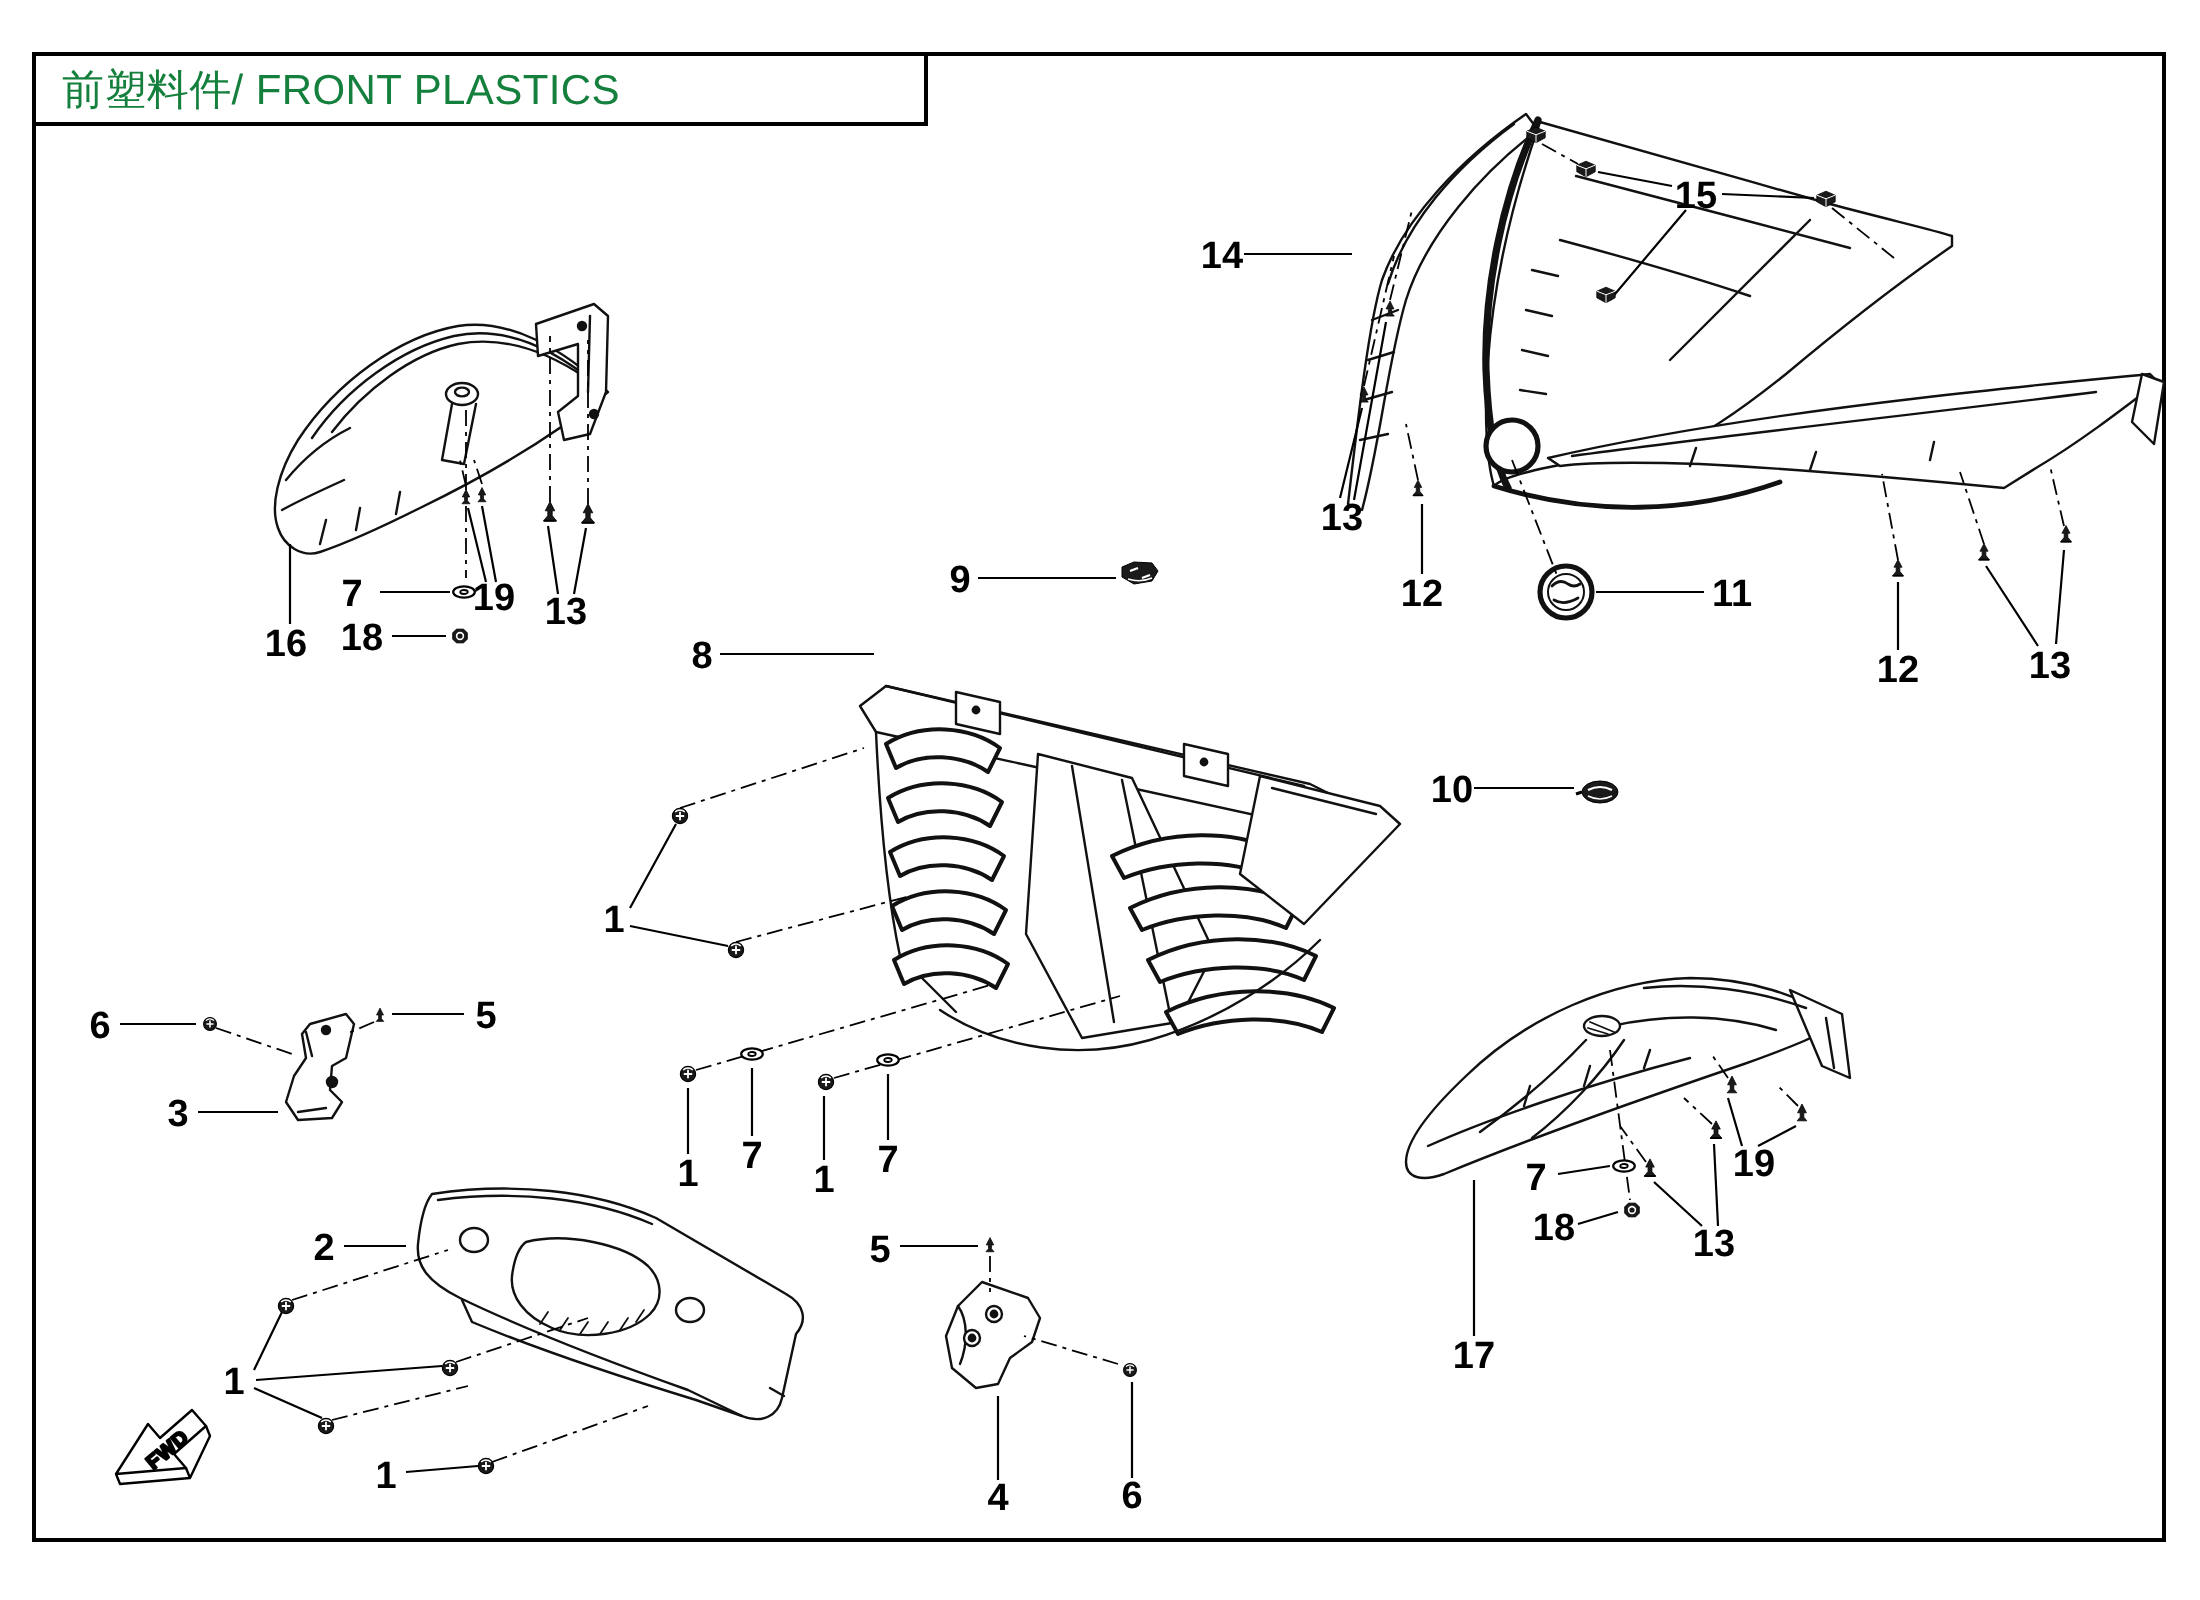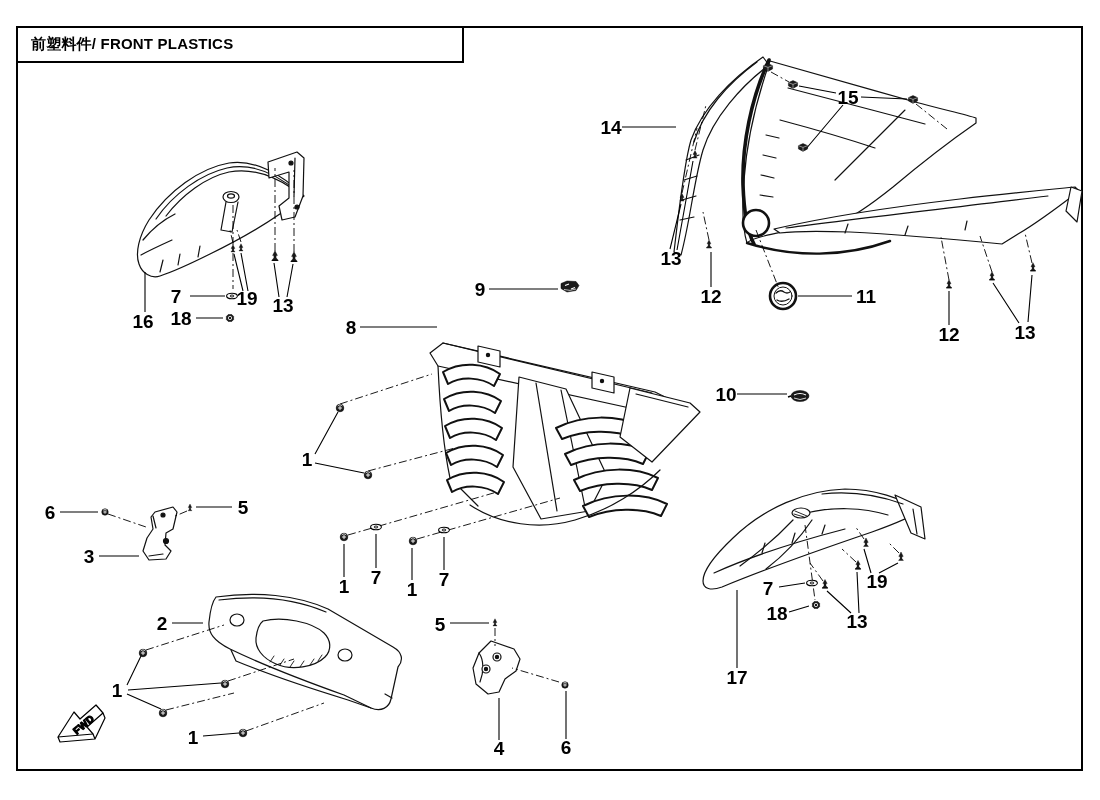--- a/index.html
+++ b/index.html
@@ -10,21 +10,21 @@
   .frame{
     position:absolute;left:16px;top:26px;width:1067px;height:745px;
     border:2px solid #000;box-sizing:border-box;
   }
   .title-box{
     position:absolute;left:16px;top:26px;width:448px;height:37px;
     border:2px solid #000;box-sizing:border-box;background:#fff;
     display:flex;align-items:center;padding-left:13px;
   }
   .title-box span{
-    font-size:15px;font-weight:bold;color:#000000;letter-spacing:0.2px;white-space:nowrap;
+    font-size:21px;font-weight:normal;color:#15803d;letter-spacing:0.2px;white-space:nowrap;
   }
   svg.diagram{position:absolute;left:0;top:0;}
   .callout{font-family:"Liberation Sans",sans-serif;font-weight:bold;font-size:19px;fill:#000;}
   .fwd-text{font-family:"Liberation Sans",sans-serif;font-weight:bold;font-size:10px;fill:#000;letter-spacing:0.5px;}
 </style>
 </head>
 <body>
 
 <div class="stage">
   <div class="frame"></div>

